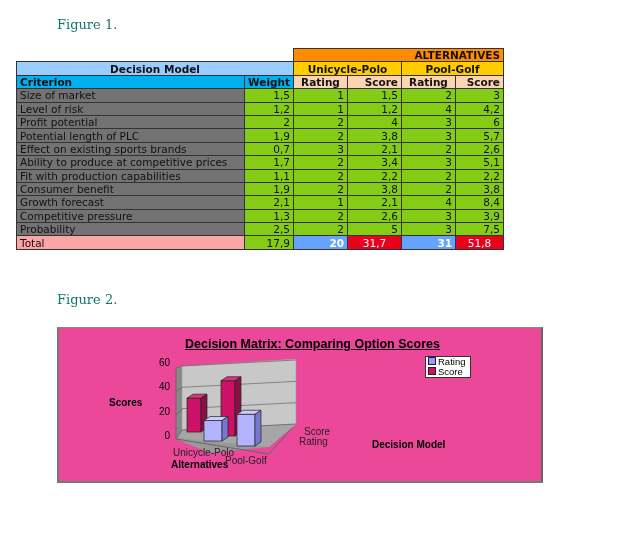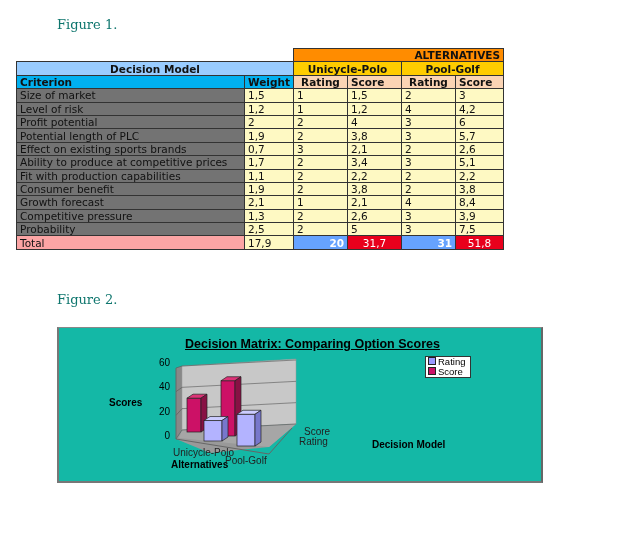--- a/index.html
+++ b/index.html
@@ -16,27 +16,27 @@
   .c-s{width:54px;}
   .c-r2{width:54px;}
   .c-s2{width:48px;}
   td.blank{border:none !important;background:transparent;}
   td.alt-hdr{background:#ff8c00;text-align:right;font-weight:bold;padding-right:8px;}
   td.dm-hdr{background:#99ccff;text-align:center;font-weight:bold;}
   td.opt-hdr{background:#ffcc00;text-align:center;font-weight:bold;}
   td.col-hdr{background:#00b0f0;font-weight:bold;}
   td.sub-hdr{background:#fbd4b4;font-weight:bold;}
   td.crit{background:#737373;}
-  td.num{background:#fef9c3;}
+  td.num{text-align:right;background:#84cc16;}
   td.tot-label{background:#fca5a5;}
   td.tot-rating{background:#66a3ff;color:#fff;font-weight:bold;text-align:right;}
   td.tot-score{background:#e8001c;color:#fff;font-weight:normal;text-align:center;}
-  .r{}
-
-  #chart{position:absolute;left:57px;top:327px;width:482px;height:153px;border-top:1px solid #888;border-left:2px solid #777;border-right:2px solid #666;border-bottom:2px solid #777;background:#14b8a6;}
+  .r{text-align:right;}
+
+  #chart{position:absolute;left:57px;top:327px;width:482px;height:153px;border-top:1px solid #888;border-left:2px solid #777;border-right:2px solid #666;border-bottom:2px solid #777;background:#ec4899;}
   .ch-text{position:absolute;font-family:"Liberation Sans",sans-serif;color:#000;}
   #ch-title{left:126px;top:9px;font-size:12.5px;font-weight:bold;text-decoration:underline;}
   #ch-ylabel{left:50px;top:69px;font-size:10px;font-weight:bold;}
   #ch-xlabel{left:112px;top:131px;font-size:10px;font-weight:bold;}
   #ch-zlabel{left:313px;top:111px;font-size:10px;font-weight:bold;}
   .tick{position:absolute;font-size:10px;font-family:"Liberation Sans",sans-serif;text-align:right;width:20px;}
   .cat{position:absolute;font-size:10px;font-family:"Liberation Sans",sans-serif;color:#222;}
   #legend{position:absolute;left:366px;top:28px;width:44px;height:20px;border:1px solid #333;background:#fff;font-size:9.5px;}
   .lg-item{position:absolute;left:2px;height:10px;line-height:10px;white-space:nowrap;}
   .lg-sw{display:inline-block;width:6px;height:6px;border:1px solid #222;margin-right:2px;vertical-align:0px;}

